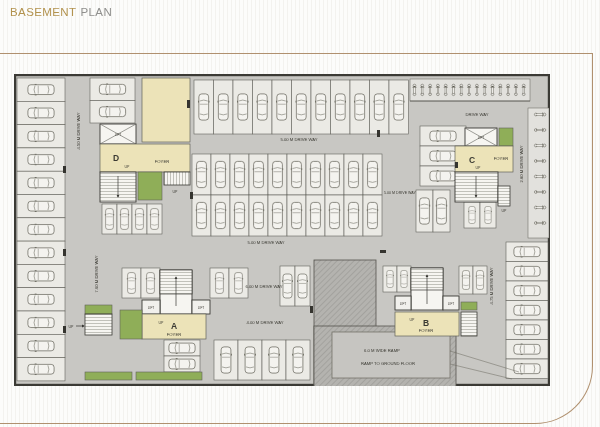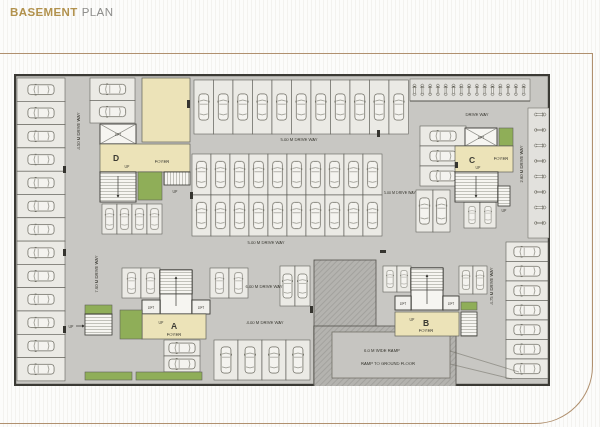--- a/index.html
+++ b/index.html
@@ -2,21 +2,21 @@
 <html><head>
 <meta charset="utf-8">
 <style>
   html,body{margin:0;padding:0;}
   body{width:600px;height:427px;overflow:hidden;position:relative;
        font-family:"Liberation Sans",sans-serif;
        background:repeating-linear-gradient(90deg,#fcfcfb 0px,#fcfcfb 3px,#f3f2ef 3px,#f3f2ef 4px);}
   .frame{position:absolute;left:-40px;top:53px;width:632px;height:369px;
          border:1.5px solid #b0906f;border-left:0;border-radius:0 0 58px 0;pointer-events:none;}
   .titlebar{position:absolute;left:10px;top:6px;font-size:11.5px;letter-spacing:.4px;}
-  .titlebar .bold{color:#b2924e;font-weight:700;}
+  .titlebar .bold{color:#b2924e;font-weight:400;}
   .titlebar .light{color:#8f8f8d;font-weight:400;margin-left:4px;}
   .planwrap{position:absolute;left:14px;top:74px;width:536px;height:312px;}
   svg text{font-family:"Liberation Sans",sans-serif;fill:#3b3a33;}
   .lbl{font-size:4.2px;}
   .lbl-sm{font-size:3.6px;}
   .lift-lbl{font-size:3.1px;}
   .blk{font-size:8.5px;font-weight:700;}
 </style>
 </head>
 <body>

